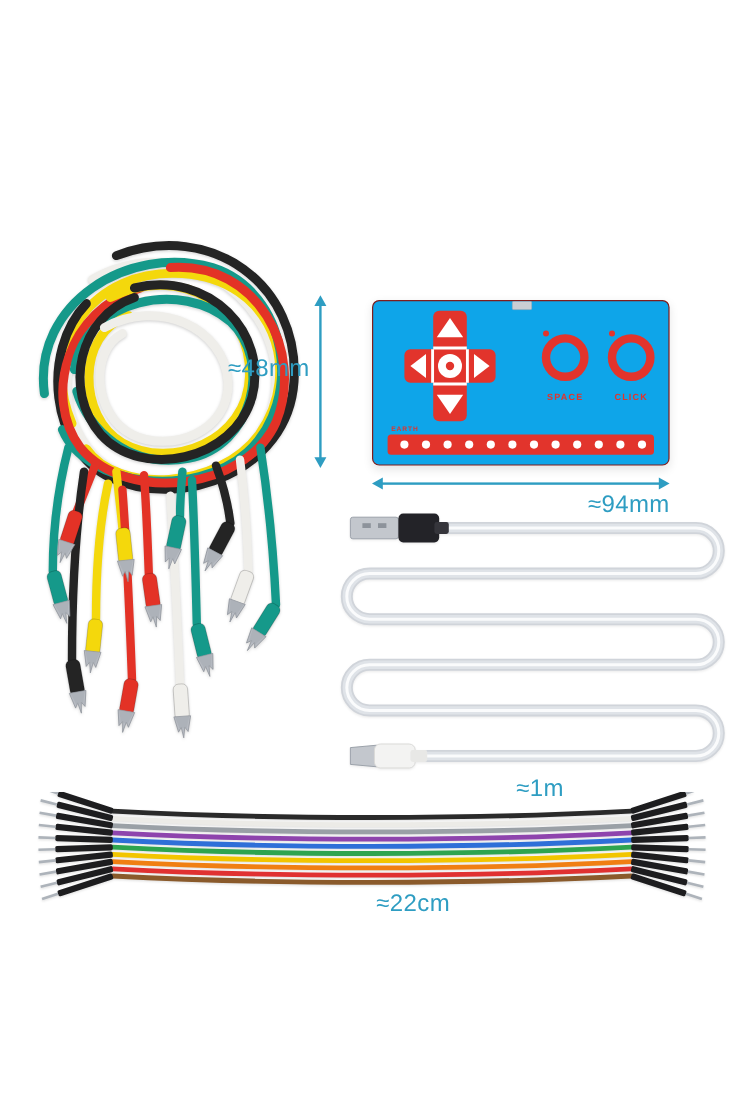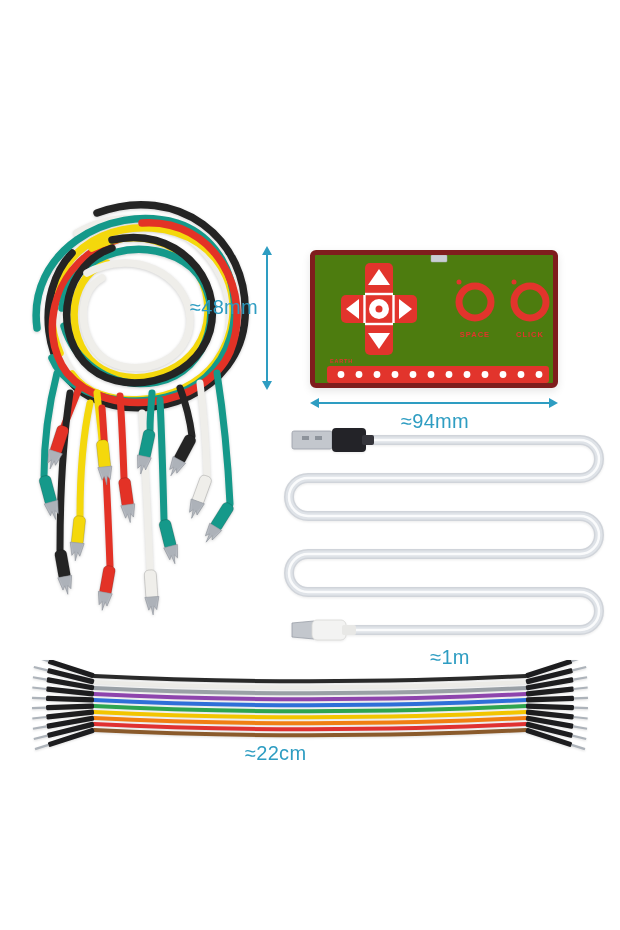--- a/index.html
+++ b/index.html
@@ -11,22 +11,22 @@
   body{margin:0;background:#ffffff;font-family:"Liberation Sans",sans-serif}
   .stage{position:relative;width:620px;height:930px;background:#fff;overflow:hidden}
   .dim-label{position:absolute;color:var(--accent-teal,#2e9dc2);font-weight:normal;font-size:20px;letter-spacing:.3px}
   .dim-line-v{position:absolute;width:2px;background:var(--accent-teal,#2e9dc2)}
   .dim-line-h{position:absolute;height:2px;background:var(--accent-teal,#2e9dc2)}
   .arrow{position:absolute;width:0;height:0}
   .arrow.up{border-left:5px solid transparent;border-right:5px solid transparent;border-bottom:9px solid var(--accent-teal,#2e9dc2)}
   .arrow.down{border-left:5px solid transparent;border-right:5px solid transparent;border-top:9px solid var(--accent-teal,#2e9dc2)}
   .arrow.left{border-top:5px solid transparent;border-bottom:5px solid transparent;border-right:9px solid var(--accent-teal,#2e9dc2)}
   .arrow.right{border-top:5px solid transparent;border-bottom:5px solid transparent;border-left:9px solid var(--accent-teal,#2e9dc2)}
-  .board{position:absolute;left:310px;top:250px;width:248px;height:138px;background:#4d7c0f;
-         border:5px solid #7f1d1d;border-radius:6px;box-shadow:0 3px 8px rgba(0,0,0,.10)}
+  .board{position:absolute;left:310px;top:250px;width:248px;height:138px;background:#0ea5e9;
+         border:1px solid #7f1d1d;border-radius:6px;box-shadow:0 3px 8px rgba(0,0,0,.10)}
   svg{display:block}
   .tangle{position:absolute;left:2px;top:178px;filter:drop-shadow(0 1px 1.5px rgba(0,0,0,.18))}
   .usb{position:absolute;left:278px;top:424px;filter:drop-shadow(0 1px 1px rgba(0,0,0,.08))}
   .jumpers{position:absolute;left:24px;top:660px;filter:drop-shadow(0 1px 1px rgba(0,0,0,.12))}
 </style>
 </head>
 <body>
 
 <div class="stage">
 
@@ -135,21 +135,21 @@
           <circle cx="206" cy="119.5" r="3.4"></circle>
             <circle cx="224" cy="119.5" r="3.4"></circle>
         </g>
       </g>
     </svg>
   </div>
 
   <div class="arrow left" style="left:310px;top:398px"></div>
   <div class="dim-line-h" style="left:318px;top:402px;width:232px"></div>
   <div class="arrow right" style="left:549px;top:398px"></div>
-  <div class="dim-label" style="left:312px;top:410px;width:246px;text-align:center">≈94mm</div>
+  <div class="dim-label" style="left:312px;top:410px;width:246px;text-align:right">≈94mm</div>
 
   <svg class="usb" width="330" height="240" viewBox="0 0 330 240">
     <g fill="none" stroke-linecap="round">
       <path stroke="#d0d4da" stroke-width="10" d="M86 16 H302 a19 19 0 0 1 0 38 H30 a19 19 0 0 0 0 38 H302 a19 19 0 0 1 0 38 H30 a19 19 0 0 0 0 38 H302 a19 19 0 0 1 0 38 H78"></path>
       <path stroke="var(--cable-gray,#dfe3e8)" stroke-width="7" d="M86 16 H302 a19 19 0 0 1 0 38 H30 a19 19 0 0 0 0 38 H302 a19 19 0 0 1 0 38 H30 a19 19 0 0 0 0 38 H302 a19 19 0 0 1 0 38 H78"></path>
       <path stroke="#fafbfc" stroke-width="2.5" d="M86 16 H302 a19 19 0 0 1 0 38 H30 a19 19 0 0 0 0 38 H302 a19 19 0 0 1 0 38 H30 a19 19 0 0 0 0 38 H302 a19 19 0 0 1 0 38 H78"></path>
     </g>
     <g>
       <rect x="14" y="7" width="40" height="18" rx="2" fill="#c3c7cd" stroke="#9aa0a8" stroke-width="0.8"></rect>
       <rect x="24" y="12" width="7" height="4" fill="#8d939b"></rect>
@@ -256,15 +256,15 @@
       <g transform="translate(502,64) rotate(14)">
           <rect x="0" y="-2.6" width="48" height="5.2" rx="1.5" fill="#1d1d1f"></rect>
           <rect x="48" y="-1.1" width="14" height="2.2" fill="#adb3ba"></rect>
         </g>
       <g transform="translate(502,70) rotate(18)">
           <rect x="0" y="-2.6" width="48" height="5.2" rx="1.5" fill="#1d1d1f"></rect>
           <rect x="48" y="-1.1" width="14" height="2.2" fill="#adb3ba"></rect>
         </g>
     </g>
   </svg>
-  <div class="dim-label" style="left:245px;top:742px;width:130px;text-align:left">≈22cm</div>
+  <div class="dim-label" style="left:245px;top:742px;width:130px;text-align:right">≈22cm</div>
 
 </div>
 
 </body></html>

